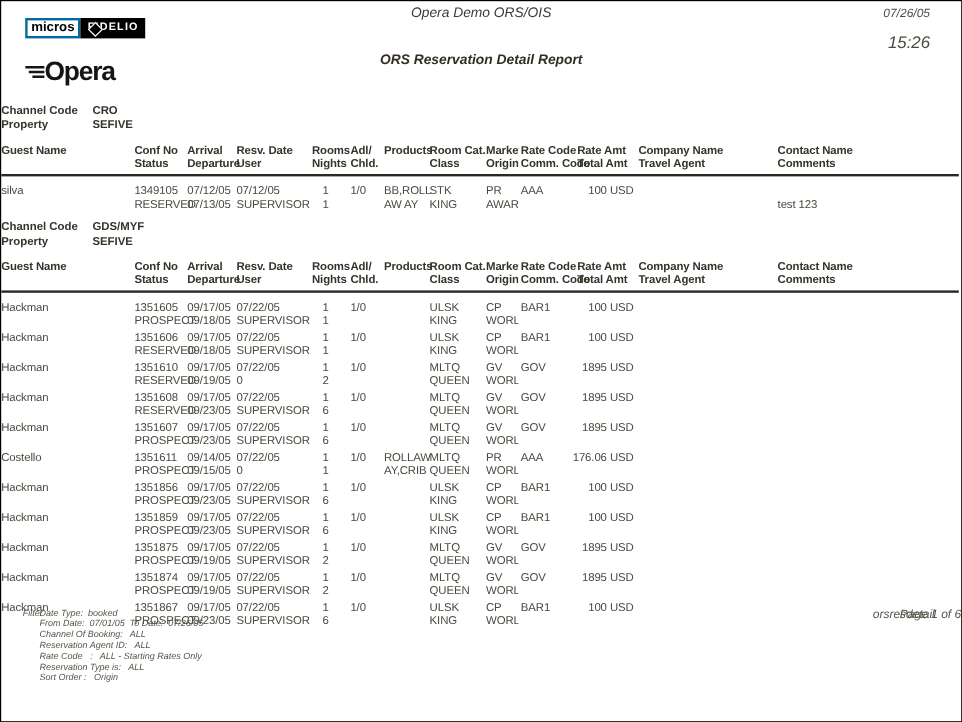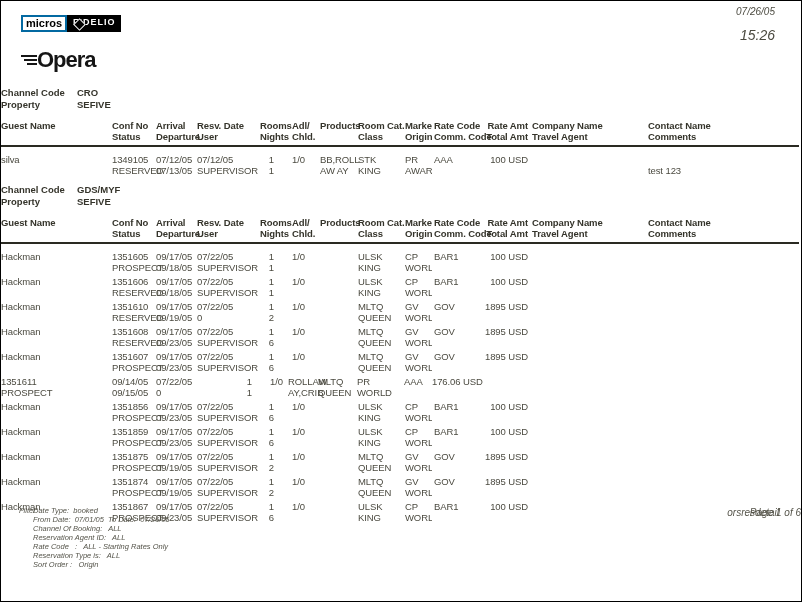--- a/index.html
+++ b/index.html
@@ -52,21 +52,21 @@
   
   .c-rooms{text-align:right;}
   .hdr-row .c-rooms{padding-right:0;}
   .row .c-rooms{padding-right:8px;}
   .c-adl{padding-left:10px;}
   .c-products{padding-left:6px;}
   .c-roomcat{padding-left:4px;}
   .c-market{padding-left:3px;overflow:hidden;}
   .c-ratecode{padding-left:2px;}
   .c-rateamt{text-align:right;}
-  .hdr-row .c-rateamt{text-align:right;padding-left:5px;}
+  .hdr-row .c-rateamt{text-align:left;padding-left:5px;}
   .c-company{padding-left:4px;}
   .c-guest{}
   .rule{border-bottom:2px solid #2a2a22;margin-top:3px;}
   .rows{margin-top:7px;}
   .row{margin-bottom:3px;color:#4b4a40;}
 
   
   .footer{position:absolute;left:0;right:0;top:503px;font-style:italic;color:#55544a;}
   .filter-label{position:absolute;left:18px;top:2px;font-size:7.5px;}
   .filter-lines{position:absolute;left:32px;top:2px;font-size:7.5px;line-height:9px;}
@@ -88,20 +88,24 @@
     <div class="opera-logo">
       <svg class="opera-lines" width="20" height="16" viewBox="0 0 20 16">
         <line x1="0" y1="4" x2="16" y2="4" stroke="#151515" stroke-width="2"></line>
         <line x1="3" y1="8" x2="16" y2="8" stroke="#151515" stroke-width="2"></line>
         <line x1="6" y1="12" x2="16" y2="12" stroke="#151515" stroke-width="2"></line>
       </svg>
       <span>Opera</span>
     </div>
   </div>
 
+  <div class="titles">
+    <div class="rpt-title">Opera Demo ORS/OIS</div>
+    <div class="rpt-subtitle">ORS Reservation Detail Report</div>
+  </div>
   <div class="rpt-date">07/26/05</div>
   <div class="rpt-time">15:26</div>
 
   <div class="report-body">
   <div class="section">
     <div class="meta-line">
       <span class="lbl">Channel Code</span>
       <span>CRO</span>
     </div>
     <div class="meta-line">
@@ -549,20 +553,24 @@
               <div>&nbsp;</div>
               <div>&nbsp;</div>
             </div>
     <div class="cell">
               <div>&nbsp;</div>
               <div>&nbsp;</div>
             </div>
   </div>
 
   <div class="grid row">
+    <div class="cell c-guest">
+              <div>Costello</div>
+              <div></div>
+            </div>
     <div class="cell">
               <div>1351611</div>
               <div>PROSPECT</div>
             </div>
     <div class="cell">
               <div>09/14/05</div>
               <div>09/15/05</div>
             </div>
     <div class="cell">
               <div>07/22/05</div>

